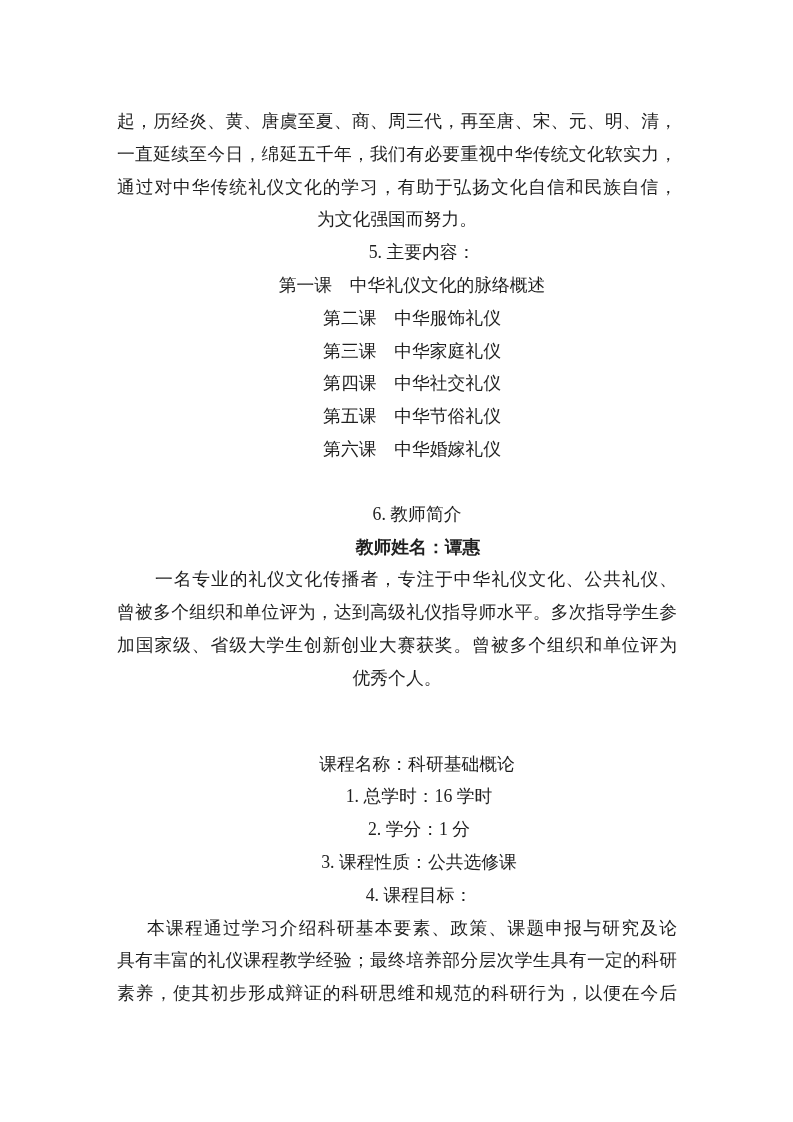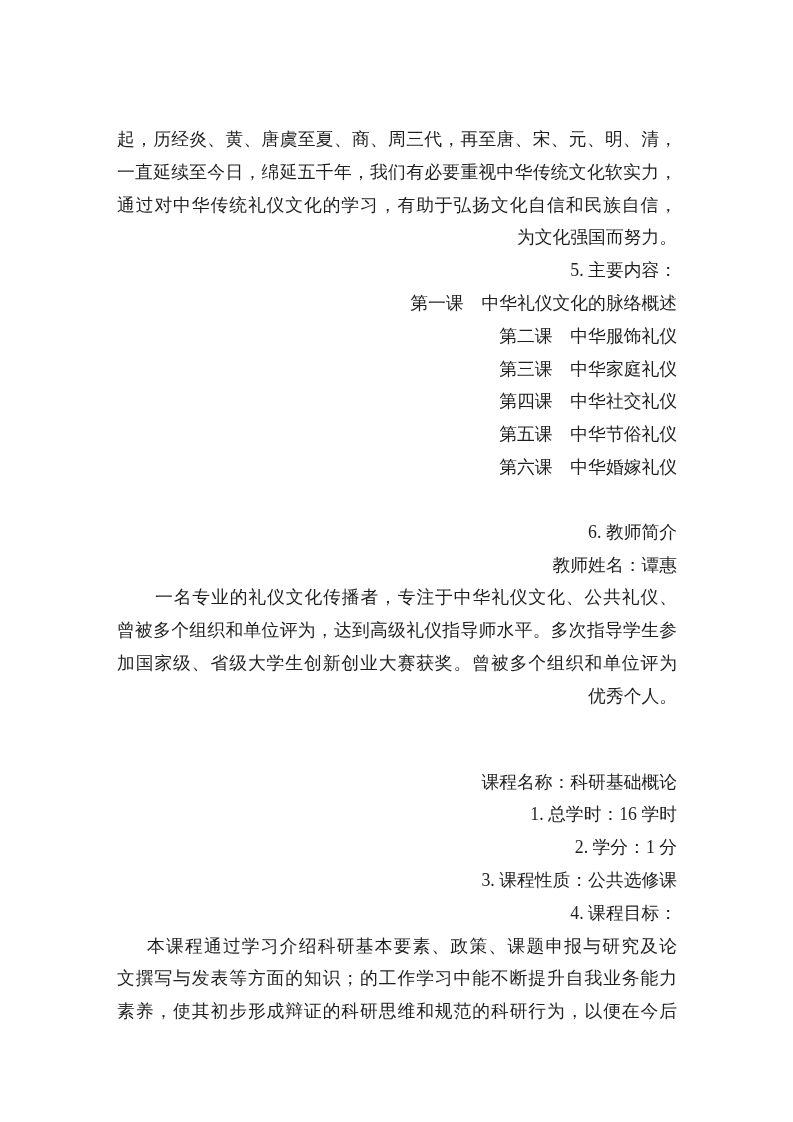--- a/index.html
+++ b/index.html
@@ -11,45 +11,45 @@
     position: relative;
     width: 793px;
     height: 1122px;
     background: #ffffff;
     overflow: hidden;
     font-family: "Liberation Serif", "DejaVu Serif", serif;
   }
   .content {
     position: absolute;
     left: 117px;
-    top: 123px;
+    top: 105px;
     width: 560px;
     font-size: 17.8px;
     line-height: 32.8px;
     color: #1f1f1f;
     letter-spacing: 0;
   }
   .line {
     height: 32.8px;
     white-space: pre-wrap;
   }
   
   .j {
     text-align: justify;
     text-justify: inter-ideograph;
     text-align-last: justify;
   }
   
   .l {
-    text-align: right;
+    text-align: center;
   }
   .ind-30 { padding-left: 30px; }
   .ind-38 { padding-left: 38px; }
   .ind-40 { padding-left: 40px; margin-top: 32px; }
-  .ind-42 { padding-left: 42px; }
+  .ind-42 { padding-left: 42px; font-weight: bold; }
   .ind-44 { padding-left: 44px; }
   .ind-50 { padding-left: 50px; }
   .j.ind-38, .j.ind-30 {  }
   .gap {
     height: 21px;
   }
 </style>
 </head>
 <body>
 
@@ -80,17 +80,17 @@
 
     <div class="gap"></div>
 
     <div class="line l ind-40">课程名称：科研基础概论</div>
     <div class="line l ind-44">1. 总学时：16 学时</div>
     <div class="line l ind-44">2. 学分：1 分</div>
     <div class="line l ind-44">3. 课程性质：公共选修课</div>
     <div class="line l ind-44">4. 课程目标：</div>
 
     <div class="line j ind-30">本课程通过学习介绍科研基本要素、政策、课题申报与研究及论</div>
-    <div class="line j">文撰写与发表等方面的知识；的工作学习中能不断提升自我业务能力</div>
+    <div class="line j">具有丰富的礼仪课程教学经验；最终培养部分层次学生具有一定的科研</div>
     <div class="line j">素养，使其初步形成辩证的科研思维和规范的科研行为，以便在今后</div>
 
   </div>
 </div>
 
 </body></html>

